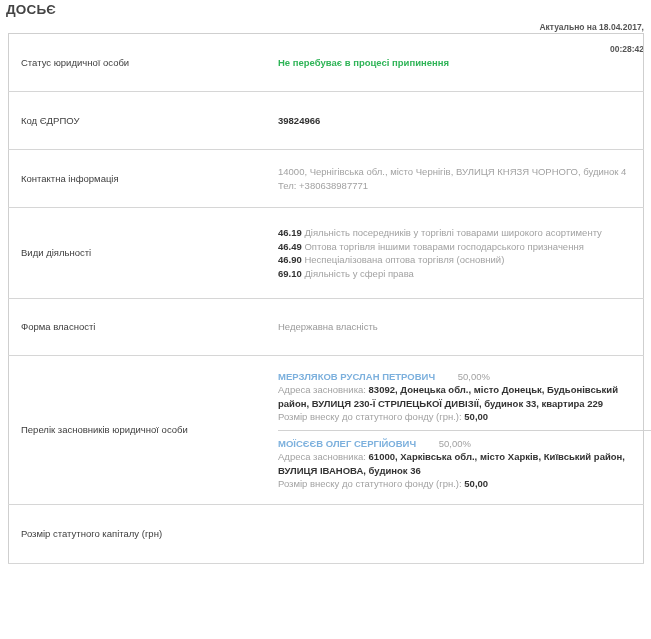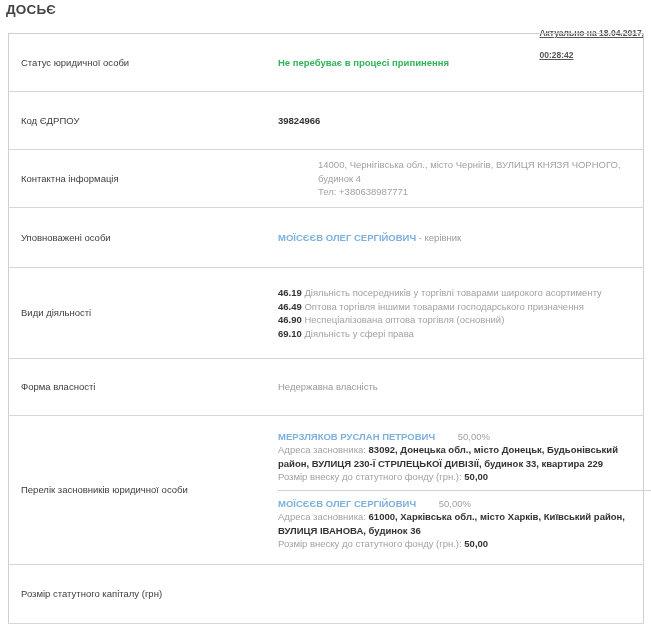--- a/index.html
+++ b/index.html
@@ -35,28 +35,27 @@
     left: 6px;
     top: 2px;
     font-size: 13.5px;
     font-weight: bold;
     letter-spacing: 0.2px;
     color: #444444;
   }
   .doc-actual {
     position: absolute;
     right: 7px;
-    top: 17px;
-    text-align: left;
+    top: 11px;
+    text-align: right;
     font-size: 8.5px;
     font-weight: bold;
     line-height: 11px;
     color: #555555;
     white-space: pre-line;
-    text-decoration: underline;
   }
 
   
   .info-table {
     position: absolute;
     left: 8px;
     top: 33px;
     width: 636px;
     border-collapse: collapse;
     border: 1px solid #cfcfcf;
@@ -129,21 +128,21 @@
   .founder-addr-label { color: #a2a2a2; }
   .founder-addr-val { color: #333333; font-weight: bold; }
   .founder-share-label { color: #a2a2a2; }
   .founder-share-val { color: #333333; font-weight: bold; }
   .founder-sep {
     height: 1px;
     background: #d2d2d2;
     width: 375px;
     margin: 6px 0 6px 0;
   }
-  .contact-line { line-height: 13.5px; color: #a2a2a2; margin-left: 40px; }
+  .contact-line { line-height: 13.5px; color: #a2a2a2; }
 </style>
 </head>
 <body>
 
 <div class="page">
 
   <div class="doc-header">
     <div class="doc-title">ДОСЬЄ</div>
     <div class="doc-actual">
       <span>Актуально на 18.04.2017,</span><br>
@@ -170,27 +169,20 @@
 
 
       <tr class="r-contact">
         <td class="label-cell">Контактна інформація</td>
         <td class="value-cell">
           <div class="contact-line">14000, Чернігівська обл., місто Чернігів, ВУЛИЦЯ КНЯЗЯ ЧОРНОГО, будинок 4</div>
           <div class="contact-line">Тел: +380638987771</div>
         </td>
       </tr>
 
-      <tr class="r-persons">
-        <td class="label-cell">Уповноважені особи</td>
-        <td class="value-cell">
-          <span class="v-link">МОЇСЄЄВ ОЛЕГ СЕРГІЙОВИЧ</span>
-          <span class="v-dash">- керівник</span>
-        </td>
-      </tr>
 
       <tr class="r-kved">
         <td class="label-cell">Види діяльності</td>
         <td class="value-cell">
           <div class="kved-list">
             <div class="kved-line">
               <span class="kved-code">46.19</span>
               <span class="kved-name">Діяльність посередників у торгівлі товарами широкого асортименту</span>
             </div>
             <div class="kved-line">

